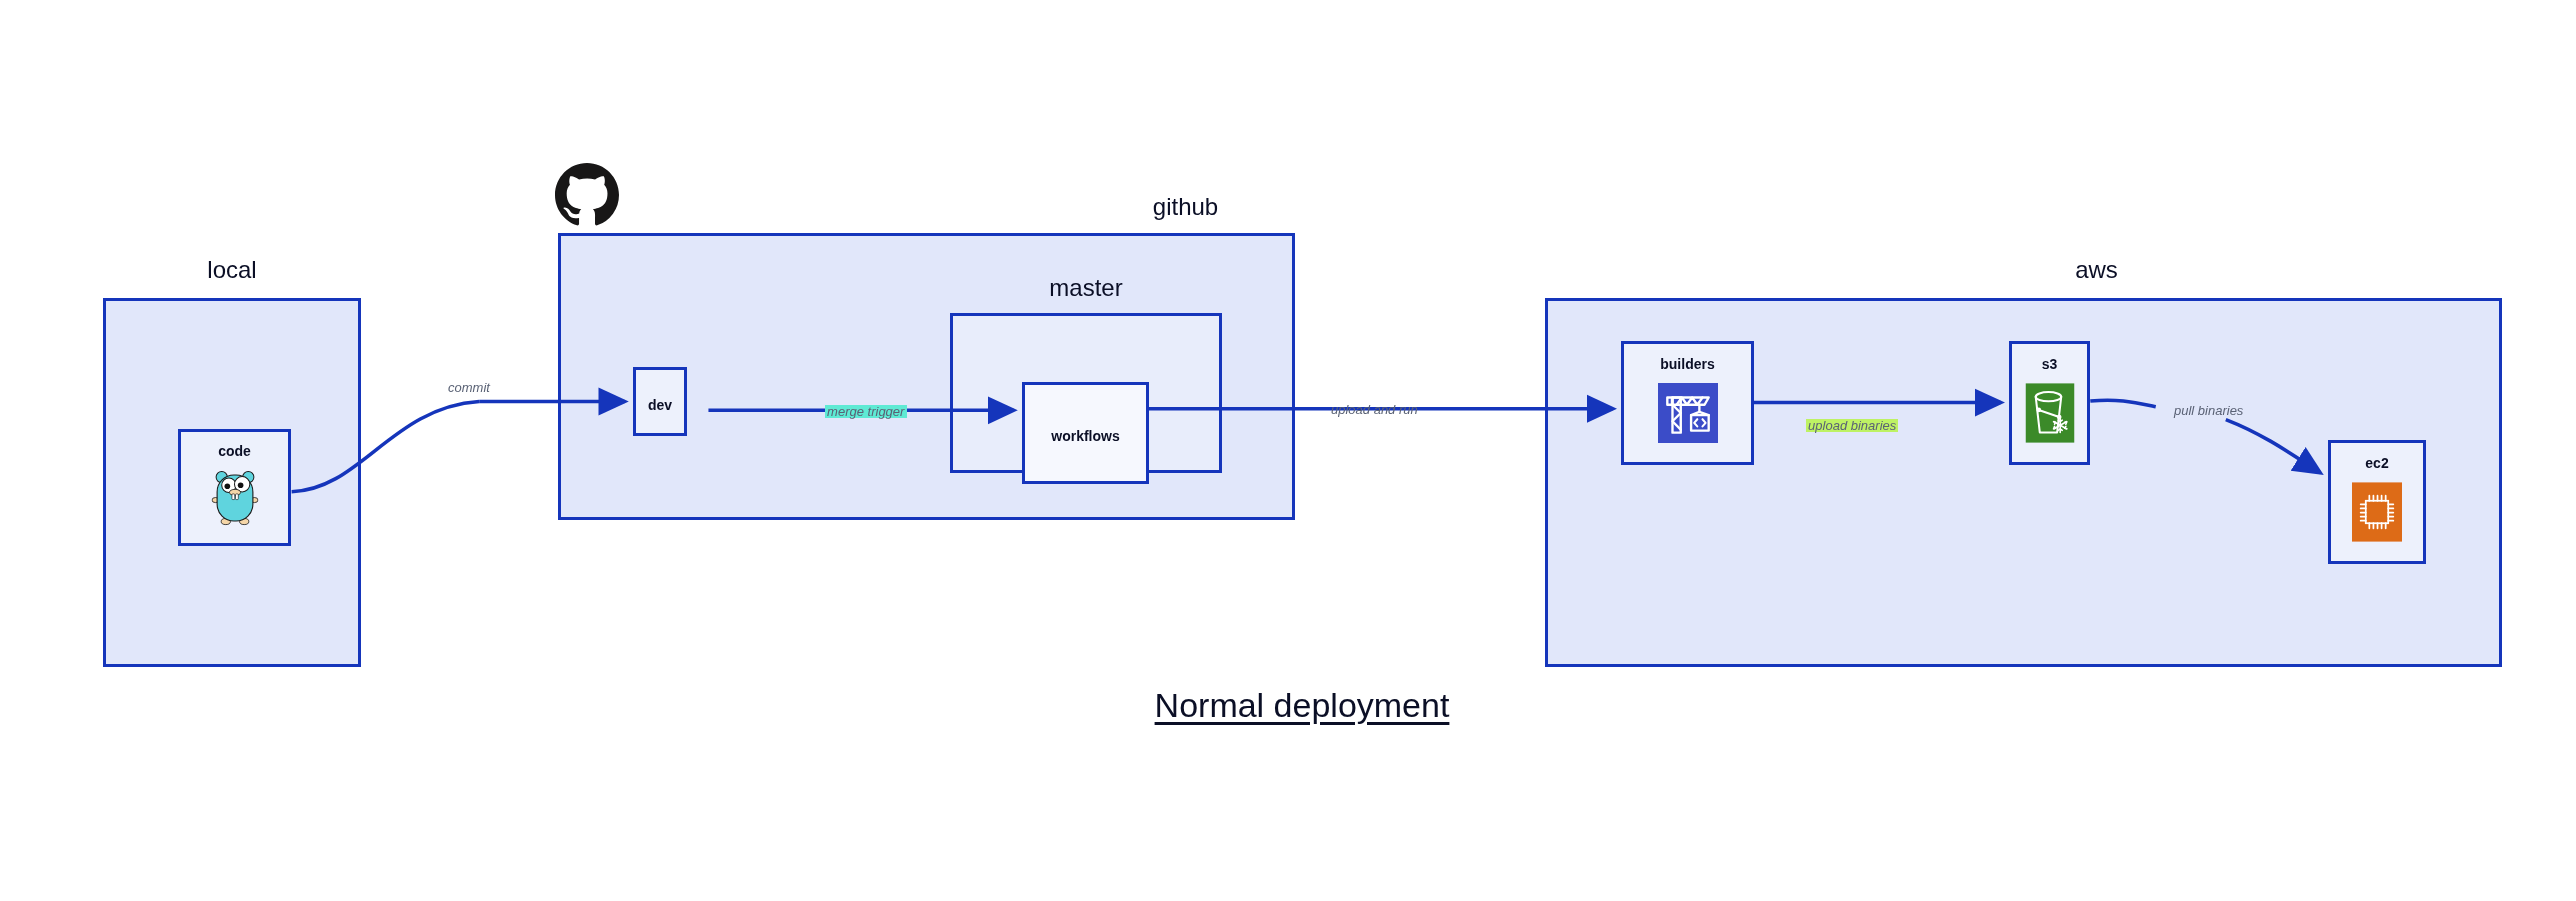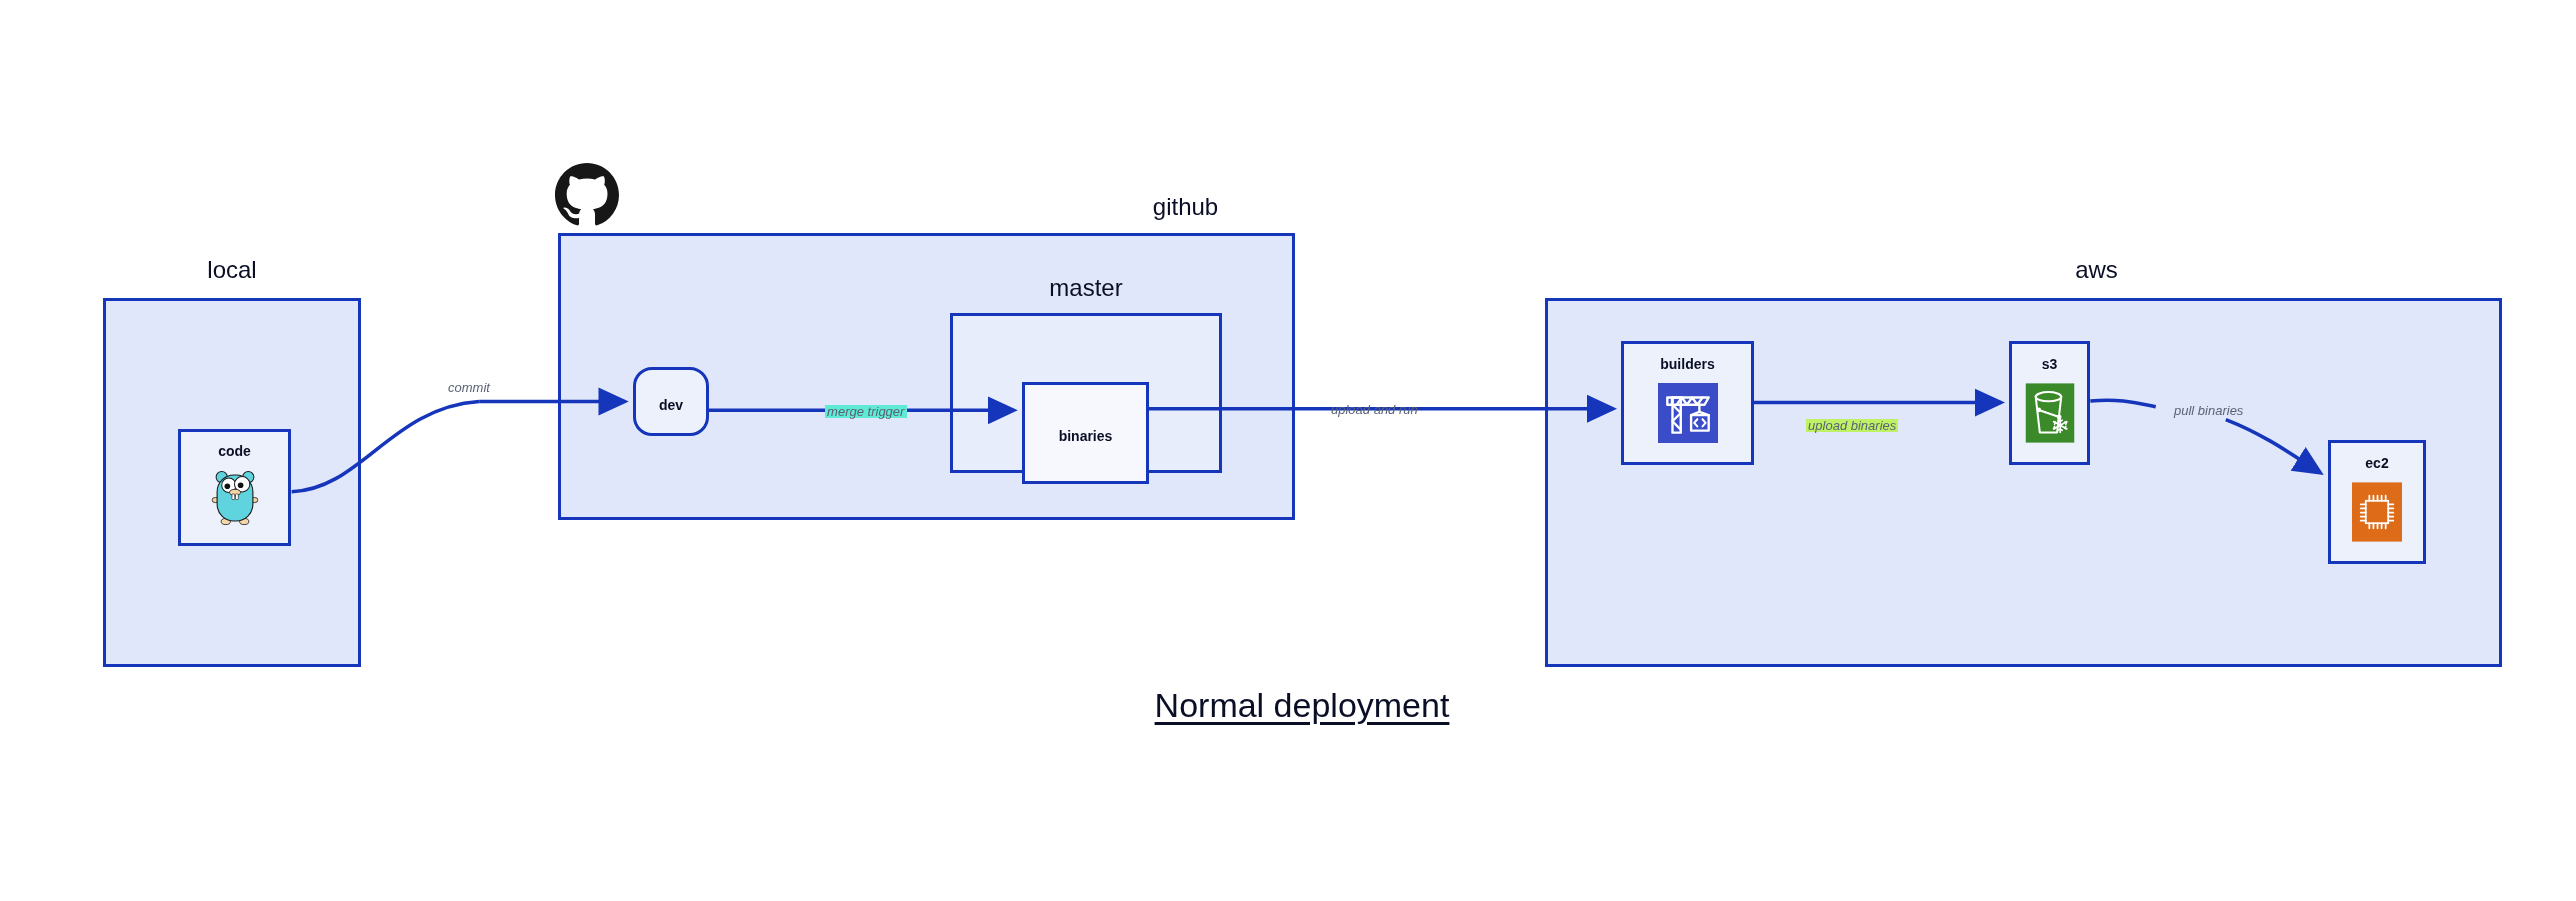--- a/index.html
+++ b/index.html
@@ -156,26 +156,26 @@
         <circle cx="57" cy="33" r="5.5" fill="#111111"></circle>
 
         <ellipse cx="46" cy="47" rx="11" ry="6" fill="#f5d6a8" stroke="#1b1b1b" stroke-width="1.6"></ellipse>
 
         <rect x="40" y="50" width="5.5" height="11" rx="1.6" fill="#ffffff" stroke="#1b1b1b" stroke-width="1.3"></rect>
         <rect x="47" y="50" width="5.5" height="11" rx="1.6" fill="#ffffff" stroke="#1b1b1b" stroke-width="1.3"></rect>
       </svg>
     </div>
   </div>
 
-  <div class="node" style="left:633px; top:367px; width:76px; height:69px;border-radius:19px;">
+  <div class="node" style="left:633px; top:367px; width:54px; height:69px;">
     <div class="node-label" style="top:28px;">dev</div>
   </div>
 
   <div class="node" style="left:1022px; top:382px; width:127px; height:102px; background:#f6f8fe;">
-    <div class="node-label" style="top:44px;">binaries</div>
+    <div class="node-label" style="top:44px;">workflows</div>
   </div>
 
   <div class="node" style="left:1621px; top:341px; width:133px; height:124px;">
     <div class="node-label" style="top:13.4px;">builders</div>
     <div class="node-icon" style="top:39px; width:60px; height:60px;">
       <svg class="svg-icon" viewBox="0 0 116 116" width="60" height="60">
         <rect x="0" y="0" width="116" height="116" fill="#3b4cc8"></rect>
         <g fill="none" stroke="#ffffff" stroke-width="4.6" stroke-linejoin="round" stroke-linecap="round">
 
           <rect x="28" y="28" width="16" height="68"></rect>

